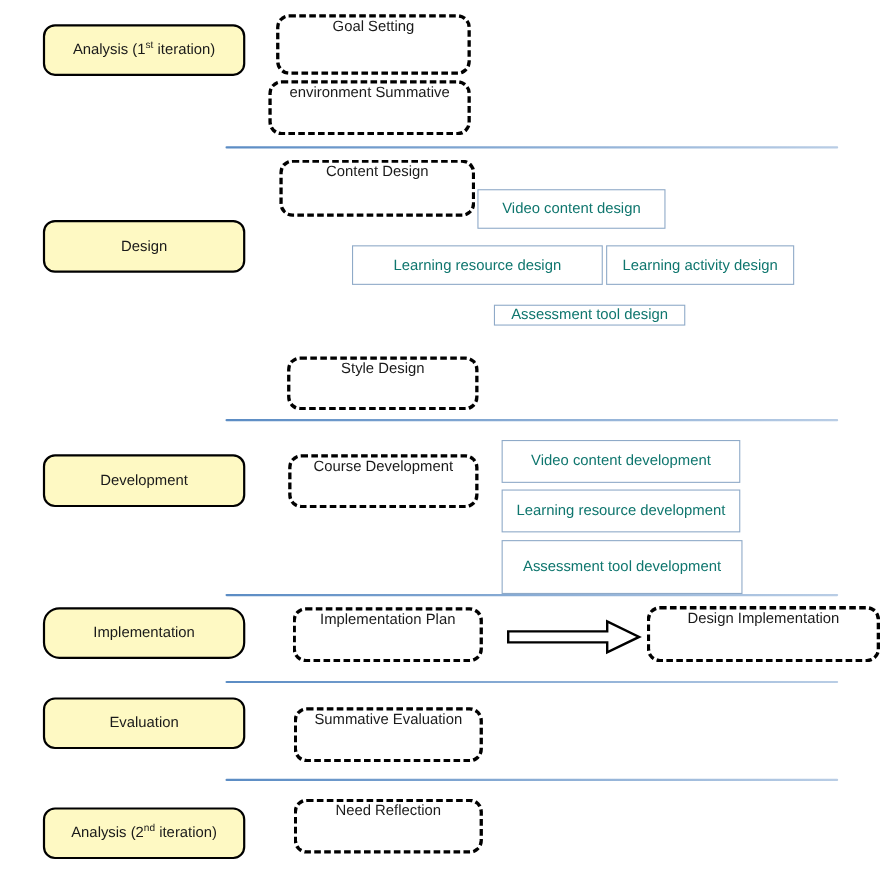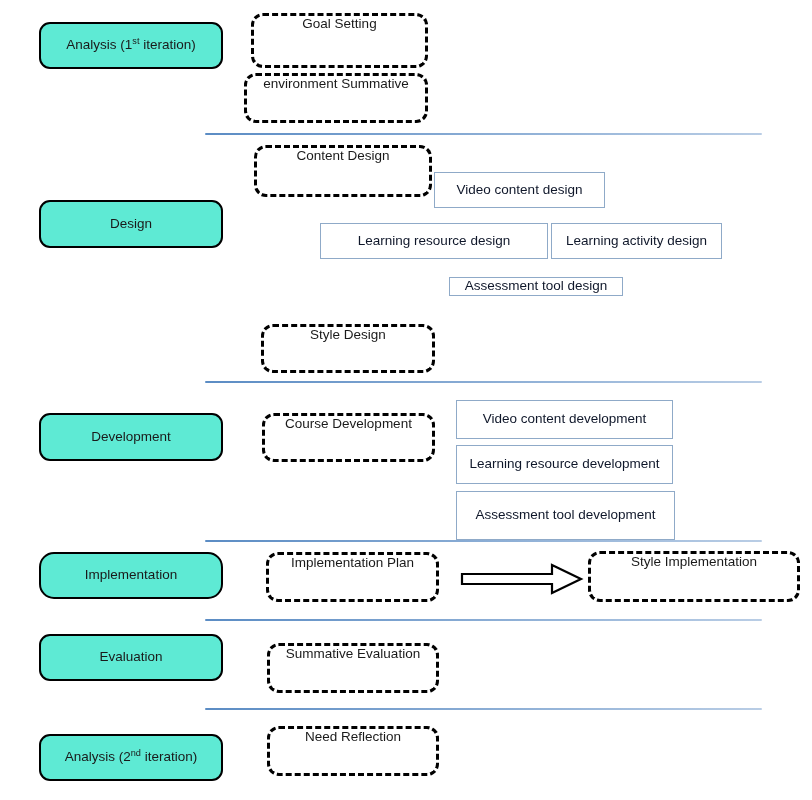--- a/index.html
+++ b/index.html
@@ -18,21 +18,21 @@
     background: #ffffff;
     overflow: hidden;
   }
 
   
   .phase-box {
     position: absolute;
     box-sizing: border-box;
     border: 2.5px solid #000000;
     border-radius: 11px;
-    background: #5eead4;
+    background: #fef9c3;
     display: flex;
     align-items: center;
     justify-content: center;
     text-align: center;
     font-size: 13.5px;
     line-height: 1.2;
     color: #1a1a1a;
     padding: 0 6px;
   }
 
@@ -58,21 +58,21 @@
     position: absolute;
     box-sizing: border-box;
     border: 1.3px solid #8faac8;
     background: #ffffff;
     display: flex;
     align-items: center;
     justify-content: center;
     text-align: center;
     font-size: 13.5px;
     line-height: 1.2;
-    color: #0f172a;
+    color: #0f766e;
     padding: 4px 6px;
   }
 
   
   .separator {
     position: absolute;
     height: 2px;
     background: linear-gradient(to right, #5b8cc4, #b9cde5);
     border-radius: 1px;
   }
@@ -165,21 +165,21 @@
 
   <div class="dashed-box" style="left:266px; top:552px; width:173px; height:50px;">
     <span>Implementation Plan</span>
   </div>
 
   <svg class="block-arrow" style="left:460px; top:562px;" width="124" height="34" viewBox="0 0 124 34">
     <polygon points="2,12 92,12 92,3 121,17 92,31 92,22 2,22" fill="#ffffff" stroke="#000000" stroke-width="2.2" stroke-linejoin="miter"></polygon>
   </svg>
 
   <div class="dashed-box" style="left:588px; top:551px; width:212px; height:51px;">
-    <span>Style Implementation</span>
+    <span>Design Implementation</span>
   </div>
 
   <div class="separator" style="left:205px; top:619px; width:557px;"></div>
 
   <div class="phase-box" style="left:39px; top:634px; width:184px; height:47px;">
     <span>Evaluation</span>
   </div>
 
   <div class="dashed-box" style="left:267px; top:643px; width:172px; height:50px;">
     <span>Summative Evaluation</span>

